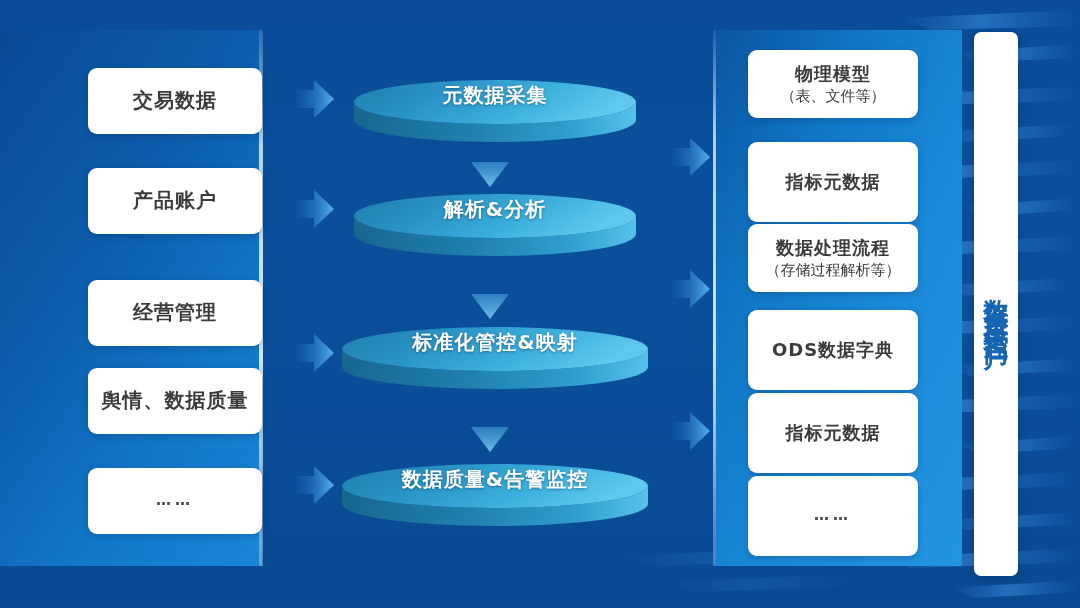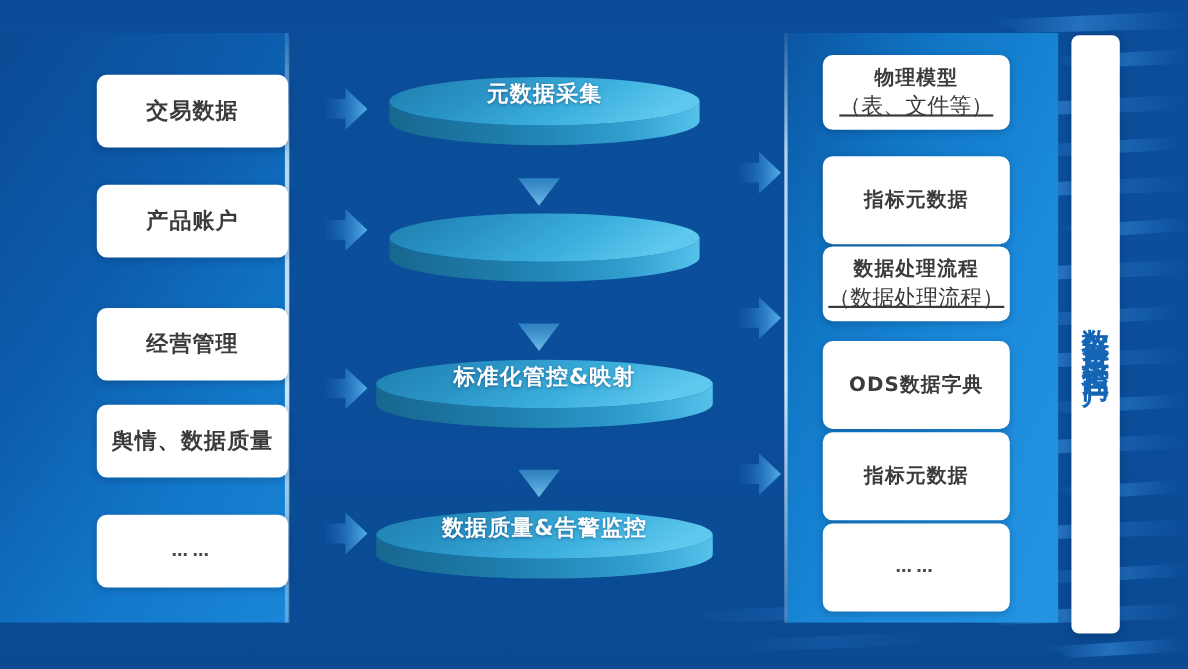--- a/index.html
+++ b/index.html
@@ -45,21 +45,21 @@
     display:flex;flex-direction:column;align-items:center;justify-content:center;
     color:#3b3b3b;text-align:center;line-height:1.28;
   }
   .card .l1{font-size:20px;font-weight:bold;letter-spacing:1px;}
   .card .l2{font-size:17px;font-weight:normal;letter-spacing:0px;margin-top:2px;}
   .card .dots{font-size:15px;font-weight:bold;letter-spacing:4px;color:#4a4a4a;}
 
   .card-left{left:60px;width:174px;height:66px;margin-left:28px;}
   .card-right{left:748px;width:170px;height:80px;}
   .card-right .l1{font-size:18px;}
-  .card-right .l2{font-size:20px;text-decoration:underline;}
+  .card-right .l2{font-size:15px;}
 
   
   .arrow-r{position:absolute;width:44px;height:46px;}
   .arrow-r svg{display:block;}
 
   
   #portal{
     position:absolute;left:974px;top:32px;width:44px;height:544px;
     background:#ffffff;border-radius:7px;
     box-shadow:0 2px 8px rgba(0,20,50,.25);
@@ -164,21 +164,21 @@
     <svg width="44" height="46" viewBox="0 0 44 46" xmlns="http://www.w3.org/2000/svg">
       <path d="M4 14 L22 14 L22 4 L42 23 L22 42 L22 32 L4 32 Z" fill="url(#ar1)"></path>
     </svg>
   </div>
   <div class="arrow-r" style="left:292px;top:462px">
     <svg width="44" height="46" viewBox="0 0 44 46" xmlns="http://www.w3.org/2000/svg">
       <path d="M4 14 L22 14 L22 4 L42 23 L22 42 L22 32 L4 32 Z" fill="url(#ar1)"></path>
     </svg>
   </div>
 
-  <div class="cyl" style="top:68px">
+  <div class="cyl" style="top:78px">
     <svg width="286" height="66" viewBox="0 0 286 66" xmlns="http://www.w3.org/2000/svg">
       <defs>
         <linearGradient id="cylTop" x1="0" y1="0" x2="1" y2="0.25">
           <stop offset="0%" stop-color="#1e7fad"></stop>
           <stop offset="35%" stop-color="#2a93c6"></stop>
           <stop offset="70%" stop-color="#3cb0dd"></stop>
           <stop offset="100%" stop-color="#5ec8ee"></stop>
         </linearGradient>
         <linearGradient id="cylSide" x1="0" y1="0" x2="1" y2="0">
           <stop offset="0%" stop-color="#17678f"></stop>
@@ -203,20 +203,21 @@
         </defs>
       <path d="M6 2 L44 2 L25 27 Z" fill="url(#ad1)"></path>
     </svg>
   </div>
 
   <div class="cyl" style="top:192px">
     <svg width="286" height="66" viewBox="0 0 286 66" xmlns="http://www.w3.org/2000/svg">
       <path d="M2 24 A141 22 0 0 0 284 24 L284 42 A141 22 0 0 1 2 42 Z" fill="url(#cylSide)"></path>
       <ellipse cx="143" cy="24" rx="141" ry="22" fill="url(#cylTop)"></ellipse>
     </svg>
+    <div class="cap">解析&amp;分析</div>
   </div>
 
   <div class="arrow-d" style="left:465px;top:292px">
     <svg width="50" height="30" viewBox="0 0 50 30" xmlns="http://www.w3.org/2000/svg">
       <path d="M6 2 L44 2 L25 27 Z" fill="url(#ad1)"></path>
     </svg>
   </div>
 
   <div class="cyl wide" style="top:325px">
     <svg width="310" height="66" viewBox="0 0 310 66" xmlns="http://www.w3.org/2000/svg">
@@ -261,21 +262,21 @@
 
   <div class="card card-right" style="top:50px;height:68px">
     <div class="l1">物理模型</div>
     <div class="l2">（表、文件等）</div>
   </div>
   <div class="card card-right" style="top:142px">
     <div class="l1">指标元数据</div>
   </div>
   <div class="card card-right" style="top:224px;height:68px">
     <div class="l1">数据处理流程</div>
-    <div class="l2">（数据处理流程）</div>
+    <div class="l2">（存储过程解析等）</div>
   </div>
   <div class="card card-right" style="top:310px">
     <div class="l1">ODS数据字典</div>
   </div>
   <div class="card card-right" style="top:393px">
     <div class="l1">指标元数据</div>
   </div>
   <div class="card card-right" style="top:476px">
     <div class="dots">……</div>
   </div>

